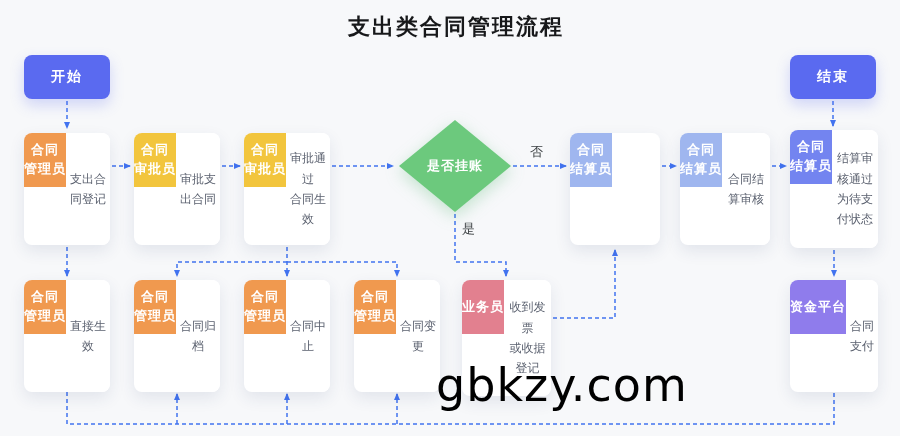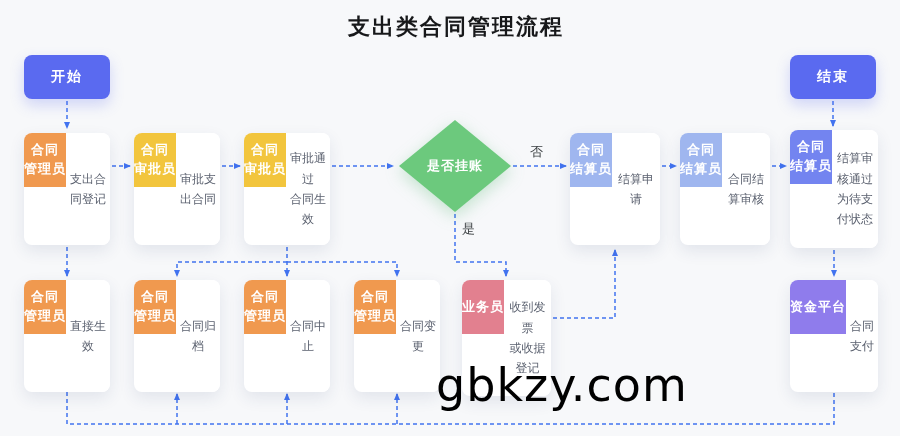--- a/index.html
+++ b/index.html
@@ -121,21 +121,20 @@
   </div>
   <div class="card" style="left:244px;top:133px;width:86px;height:112px">
     <div class="hdr" style="background:var(--header_yellow)">合同
 审批员</div>
     <div class="bdy">审批通过
 合同生效</div>
   </div>
   <div class="card" style="left:570px;top:133px;width:90px;height:112px">
     <div class="hdr" style="background:var(--header_blue_light)">合同
 结算员</div>
-    <div class="bdy">结算申请</div>
   </div>
   <div class="card" style="left:680px;top:133px;width:90px;height:112px">
     <div class="hdr" style="background:var(--header_blue_light)">合同
 结算员</div>
     <div class="bdy">合同结算审核</div>
   </div>
   <div class="card" style="left:790px;top:130px;width:88px;height:118px">
     <div class="hdr" style="background:var(--header_blue)">合同
 结算员</div>
     <div class="bdy">结算审核通过

